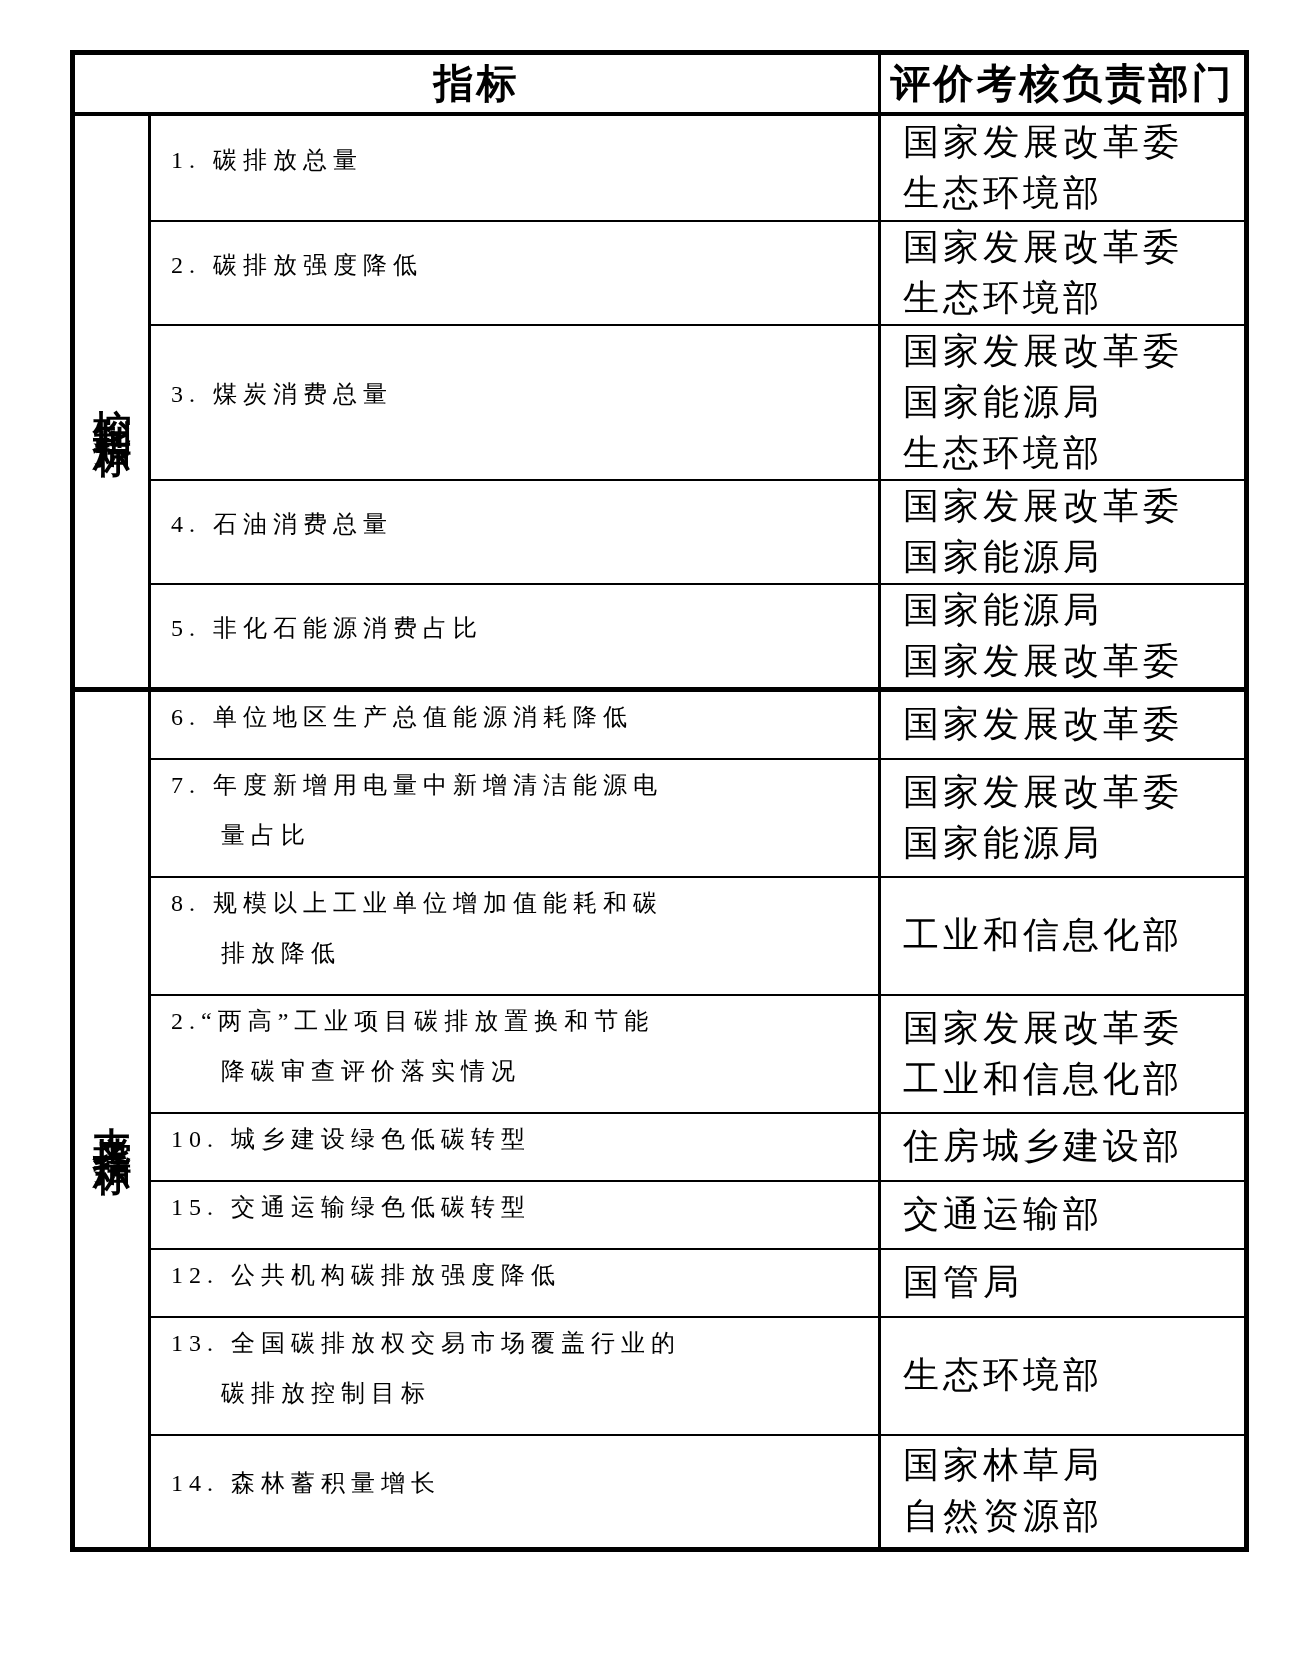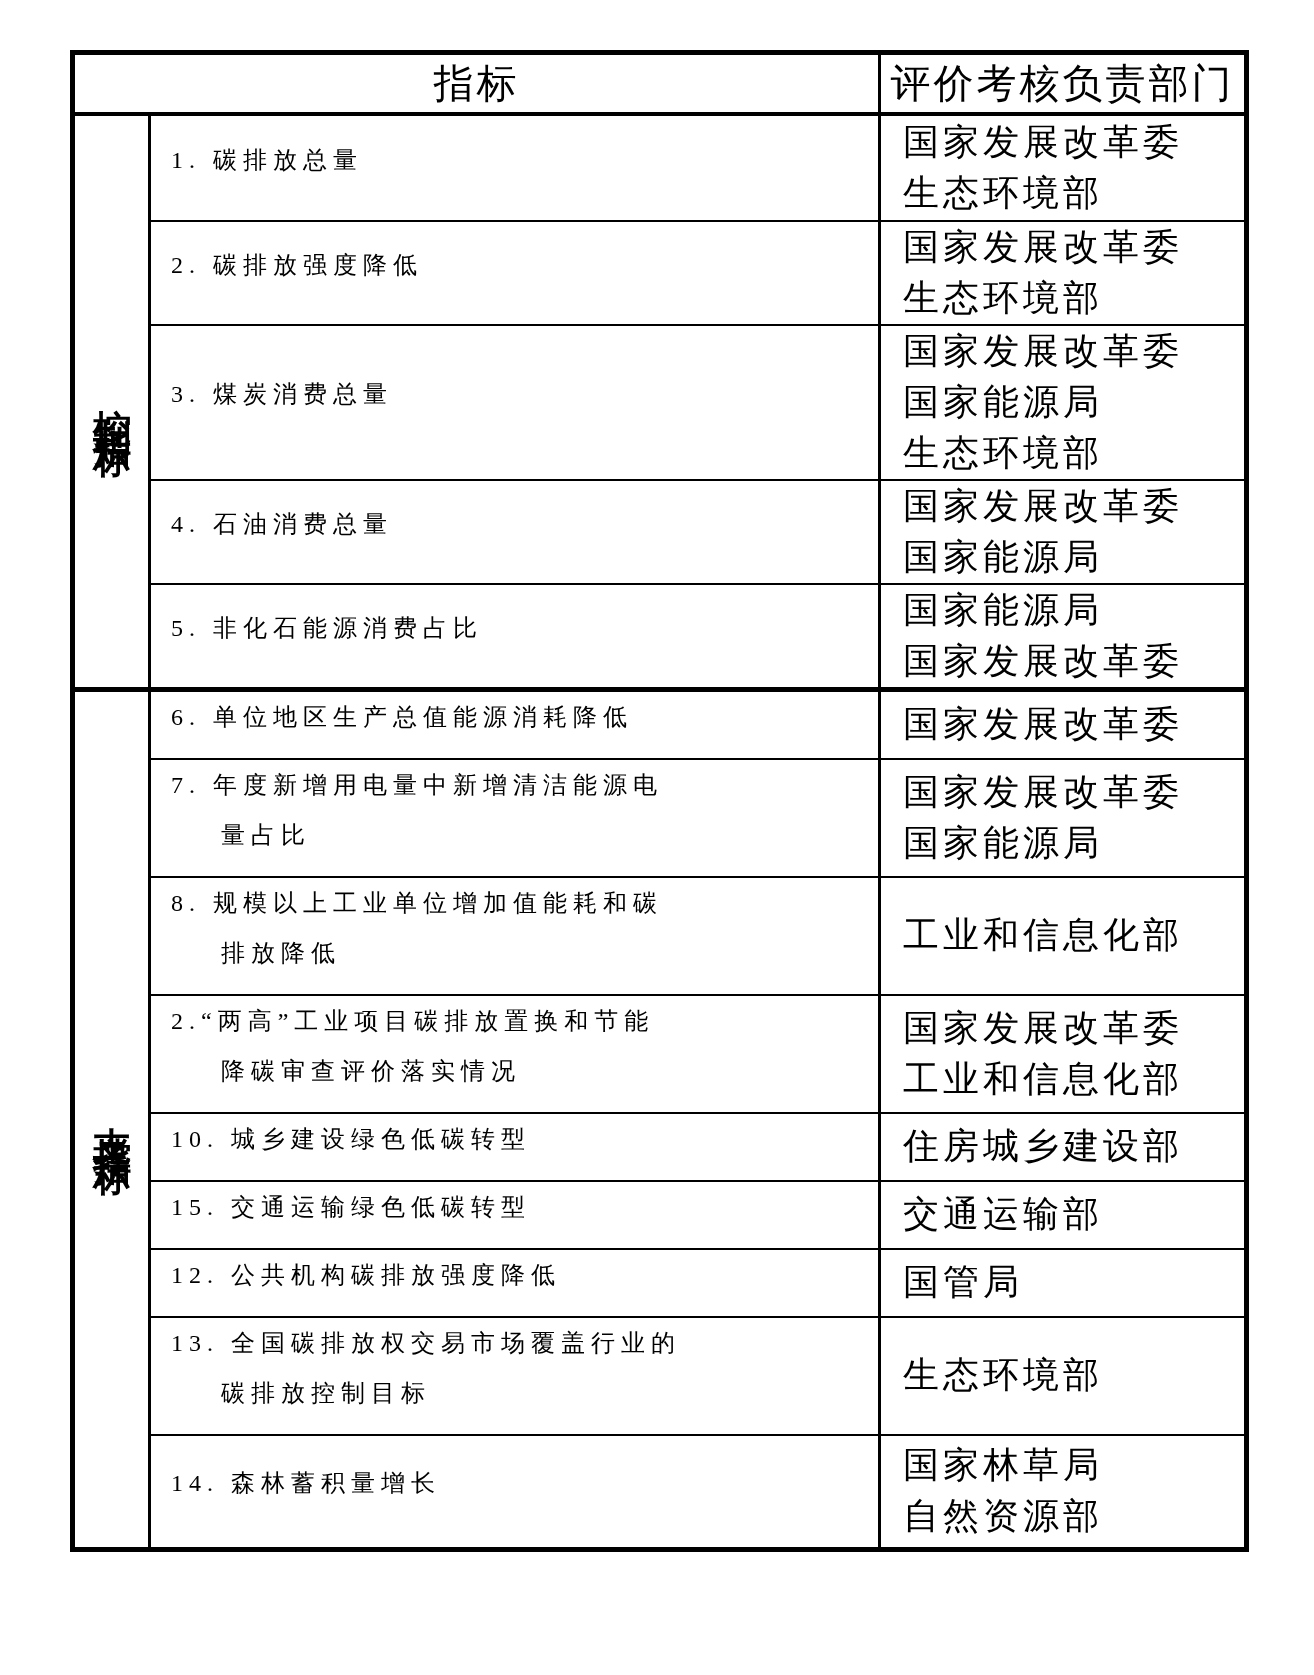--- a/index.html
+++ b/index.html
@@ -37,21 +37,21 @@
   table.indicator-table td {
     border: 2px solid #000;
     border-left-width: 3px;
     border-right-width: 3px;
     box-sizing: border-box;
     overflow: hidden;
   }
   thead th {
     border-bottom-width: 4px !important;
     font-size: 40px;
-    font-weight: normal;
+    font-weight: bold;
     letter-spacing: 3px;
     text-align: center;
     vertical-align: middle;
     padding: 0;
   }
   tr.hdr       { height: 61px; }
   tr.r1        { height: 107px; }
   tr.r2        { height: 76px; }
   tr.r3        { height: 154px; }
   tr.r4        { height: 91px; }

